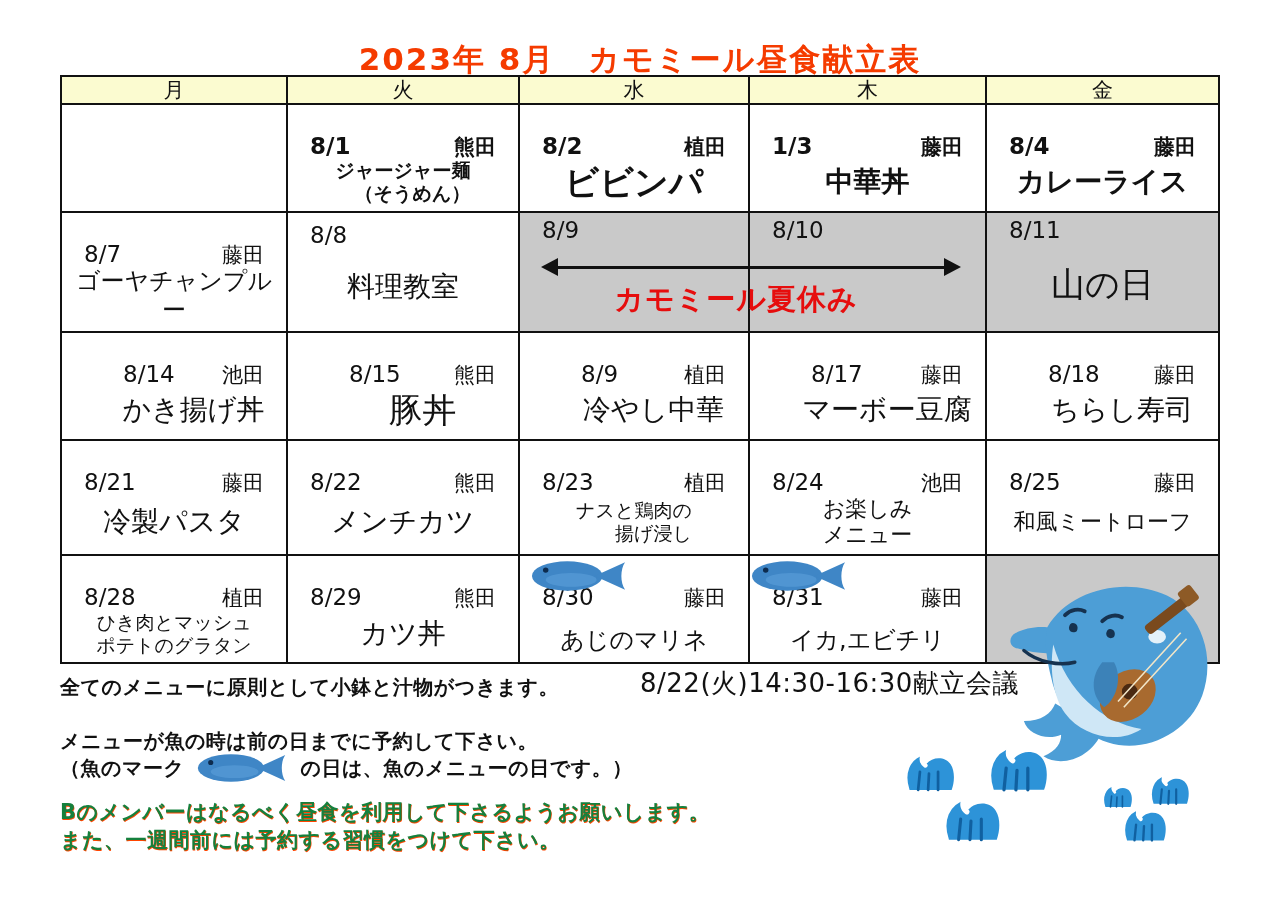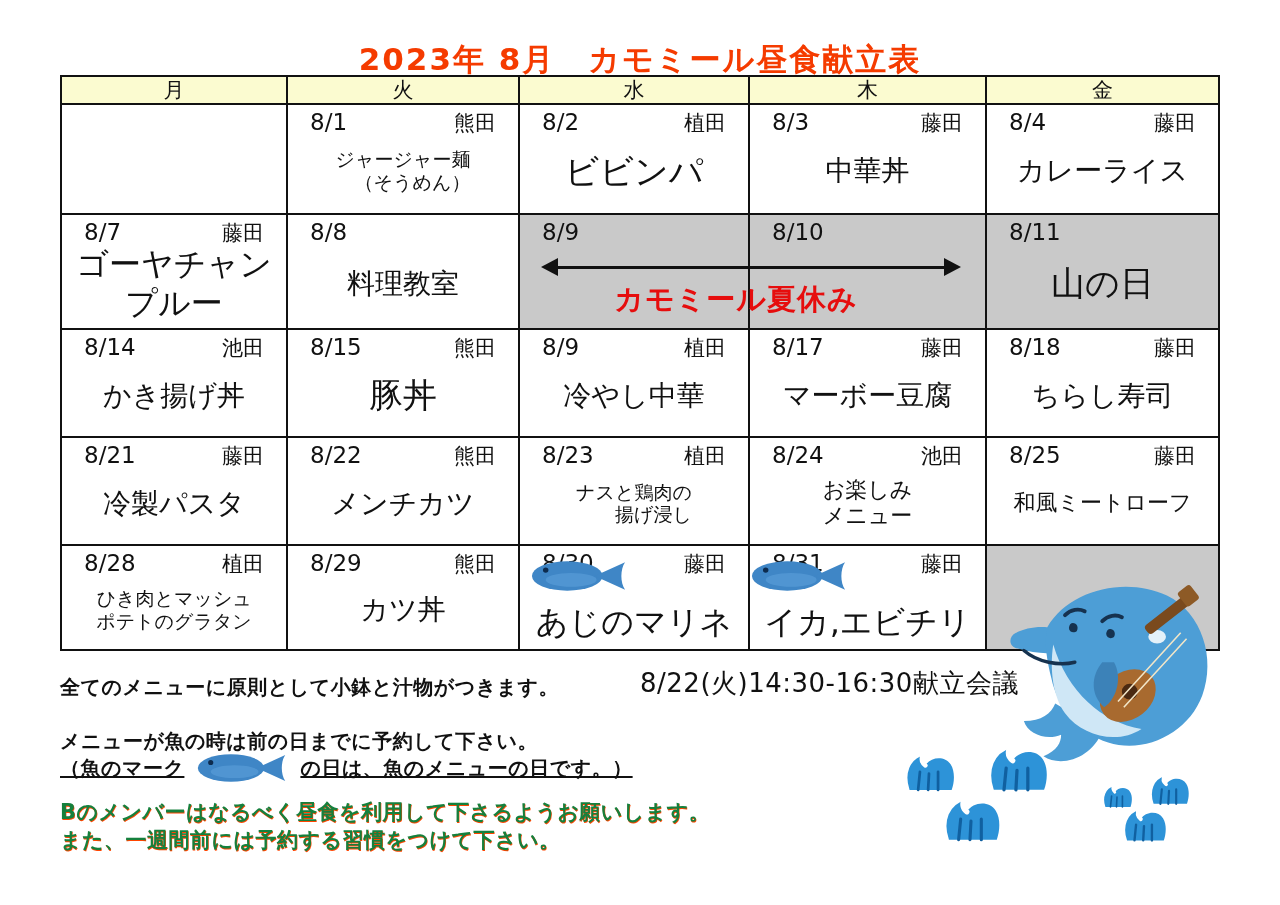--- a/index.html
+++ b/index.html
@@ -18,41 +18,41 @@
   }
 
   
   .calendar-area { position:absolute; left:60px; top:75px; width:1158px; height:572px; }
   table.calendar { border-collapse:collapse; table-layout:fixed; width:1158px; }
   .calendar th, .calendar td { border:2.5px solid #111; padding:0; vertical-align:top; }
   .calendar th {
     background:#fbfbd0; font-size:21px; font-weight:normal; height:26px;
     text-align:center; line-height:26px;
   }
-  tr.rh1 td { height:110px; }
+  tr.rh1 td { height:94px;font-weight:bold; }
   tr.rh2 td { height:93px; }
-  tr.rh3 td { height:108px; }
+  tr.rh3 td { height:108px;padding-left:39px; }
   tr.rh4 td { height:108px; }
   tr.rh5 td { height:105px; }
   td.gray { background:#c9c9c9; }
   .cell-inner { display:flex; flex-direction:column; height:100%; }
   .date-row {
     display:flex; justify-content:space-between; align-items:baseline;
     padding:4px 22px 0 22px; font-size:23px; line-height:1.15;
   }
-  .date-row .staff { font-size:21px; }
+  .date-row .staff { font-size:21px;margin-top:26px; }
   .menu {
     flex:1; display:flex; align-items:center; justify-content:center;
     text-align:center; white-space:pre-line; line-height:1.2;
     font-size:28px; padding:0 4px 6px 4px;
   }
   .menu.sm  { font-size:19px;text-align:right; }
   .menu.md  { font-size:22px; }
   .menu.lg  { font-size:34px; }
-  .menu.mdl { font-size:32px; }
+  .menu.mdl { font-size:24px; }
   .menu.bottom { align-items:flex-end; padding-bottom:8px; }
 
   
   .summer-arrow {
     position:absolute; left:489px; top:191px; width:404px; height:3px; background:#111;
   }
   .summer-arrow::before {
     content:""; position:absolute; left:-17px; top:-8px;
     border:9px solid transparent; border-right:17px solid #111;
   }
@@ -69,21 +69,21 @@
   .fish-abs { position:absolute; width:98px; height:34px; }
   .fish-1 { left:470px; top:484px; }
   .fish-2 { left:690px; top:484px; }
 
   
   .note-black {
     position:absolute; font-weight:bold; color:#111; font-size:20px; letter-spacing:0.5px;
   }
   .note-side   { left:60px; top:674px;font-family:Liberation Mono, monospace; }
   .note-fish-1 { left:60px; top:728px; }
-  .note-fish-2 { left:60px; top:752px; display:flex; align-items:center; gap:10px;text-decoration:underline; }
+  .note-fish-2 { left:60px; top:752px; display:flex; align-items:center; gap:10px; }
   .note-fish-2 .fish-inline { width:92px; height:32px; margin:0 2px; }
   .meeting {
     position:absolute; left:640px; top:666px; font-size:26px; color:#111; letter-spacing:0.5px;
   }
   .note-orange {
     position:absolute; left:60px; top:798px; font-weight:bold; color:#15803d;
     font-size:21px; line-height:1.35; letter-spacing:0.5px;
     text-shadow:0.5px 0.5px 0 #ff4500;
   }
 
@@ -137,21 +137,21 @@
           <div class="date-row">
                   <span class="date">8/2</span>
                   <span class="staff">植田</span>
                 </div>
           <div class="menu lg">ビビンパ</div>
               </div>
             </td>
         <td>
               <div class="cell-inner">
           <div class="date-row">
-                  <span class="date">8/3</span>
+                  <span class="date">1/3</span>
                   <span class="staff">藤田</span>
                 </div>
           <div class="menu">中華丼</div>
               </div>
             </td>
         <td>
               <div class="cell-inner">
           <div class="date-row">
                   <span class="date">8/4</span>
                   <span class="staff">藤田</span>

